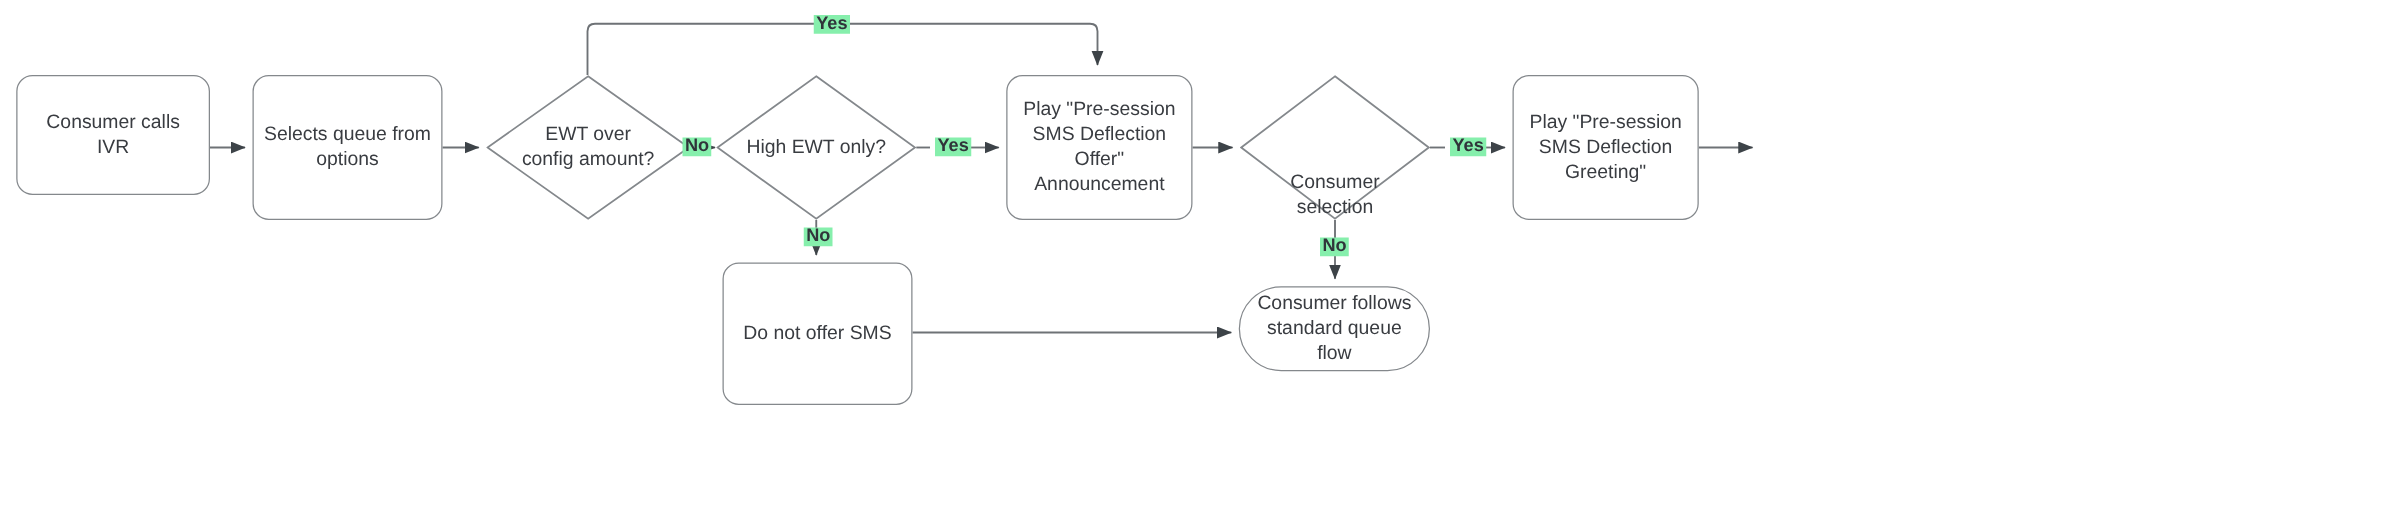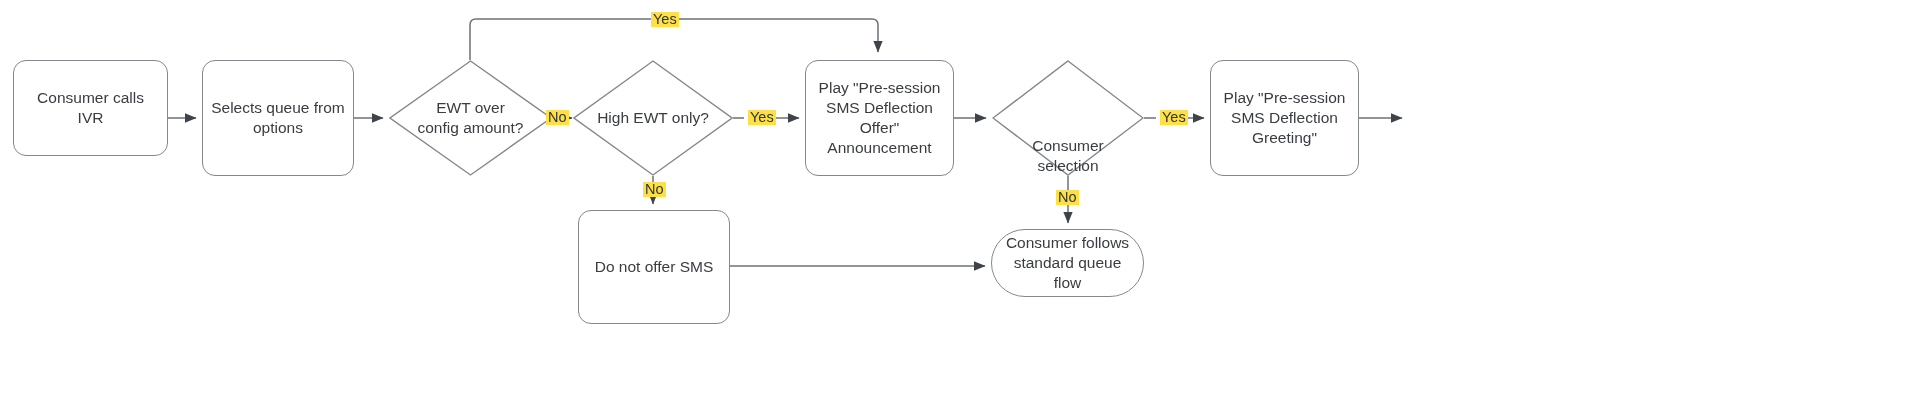--- a/index.html
+++ b/index.html
@@ -58,23 +58,23 @@
     width: 100%;
     height: 100%;
   }
   .diamond .label {
     position: relative;
     z-index: 2;
   }
   .edge-label {
     position: absolute;
     font-size: 14.5px;
-    font-weight: normal;
+    font-weight: bold;
     color: #30343a;
-    background: #fde047;
+    background: #86efac;
     padding: 0 2px;
     white-space: nowrap;
     line-height: 1;
   }
 </style>
 </head>
 <body>
 
 <div id="canvas">
 

